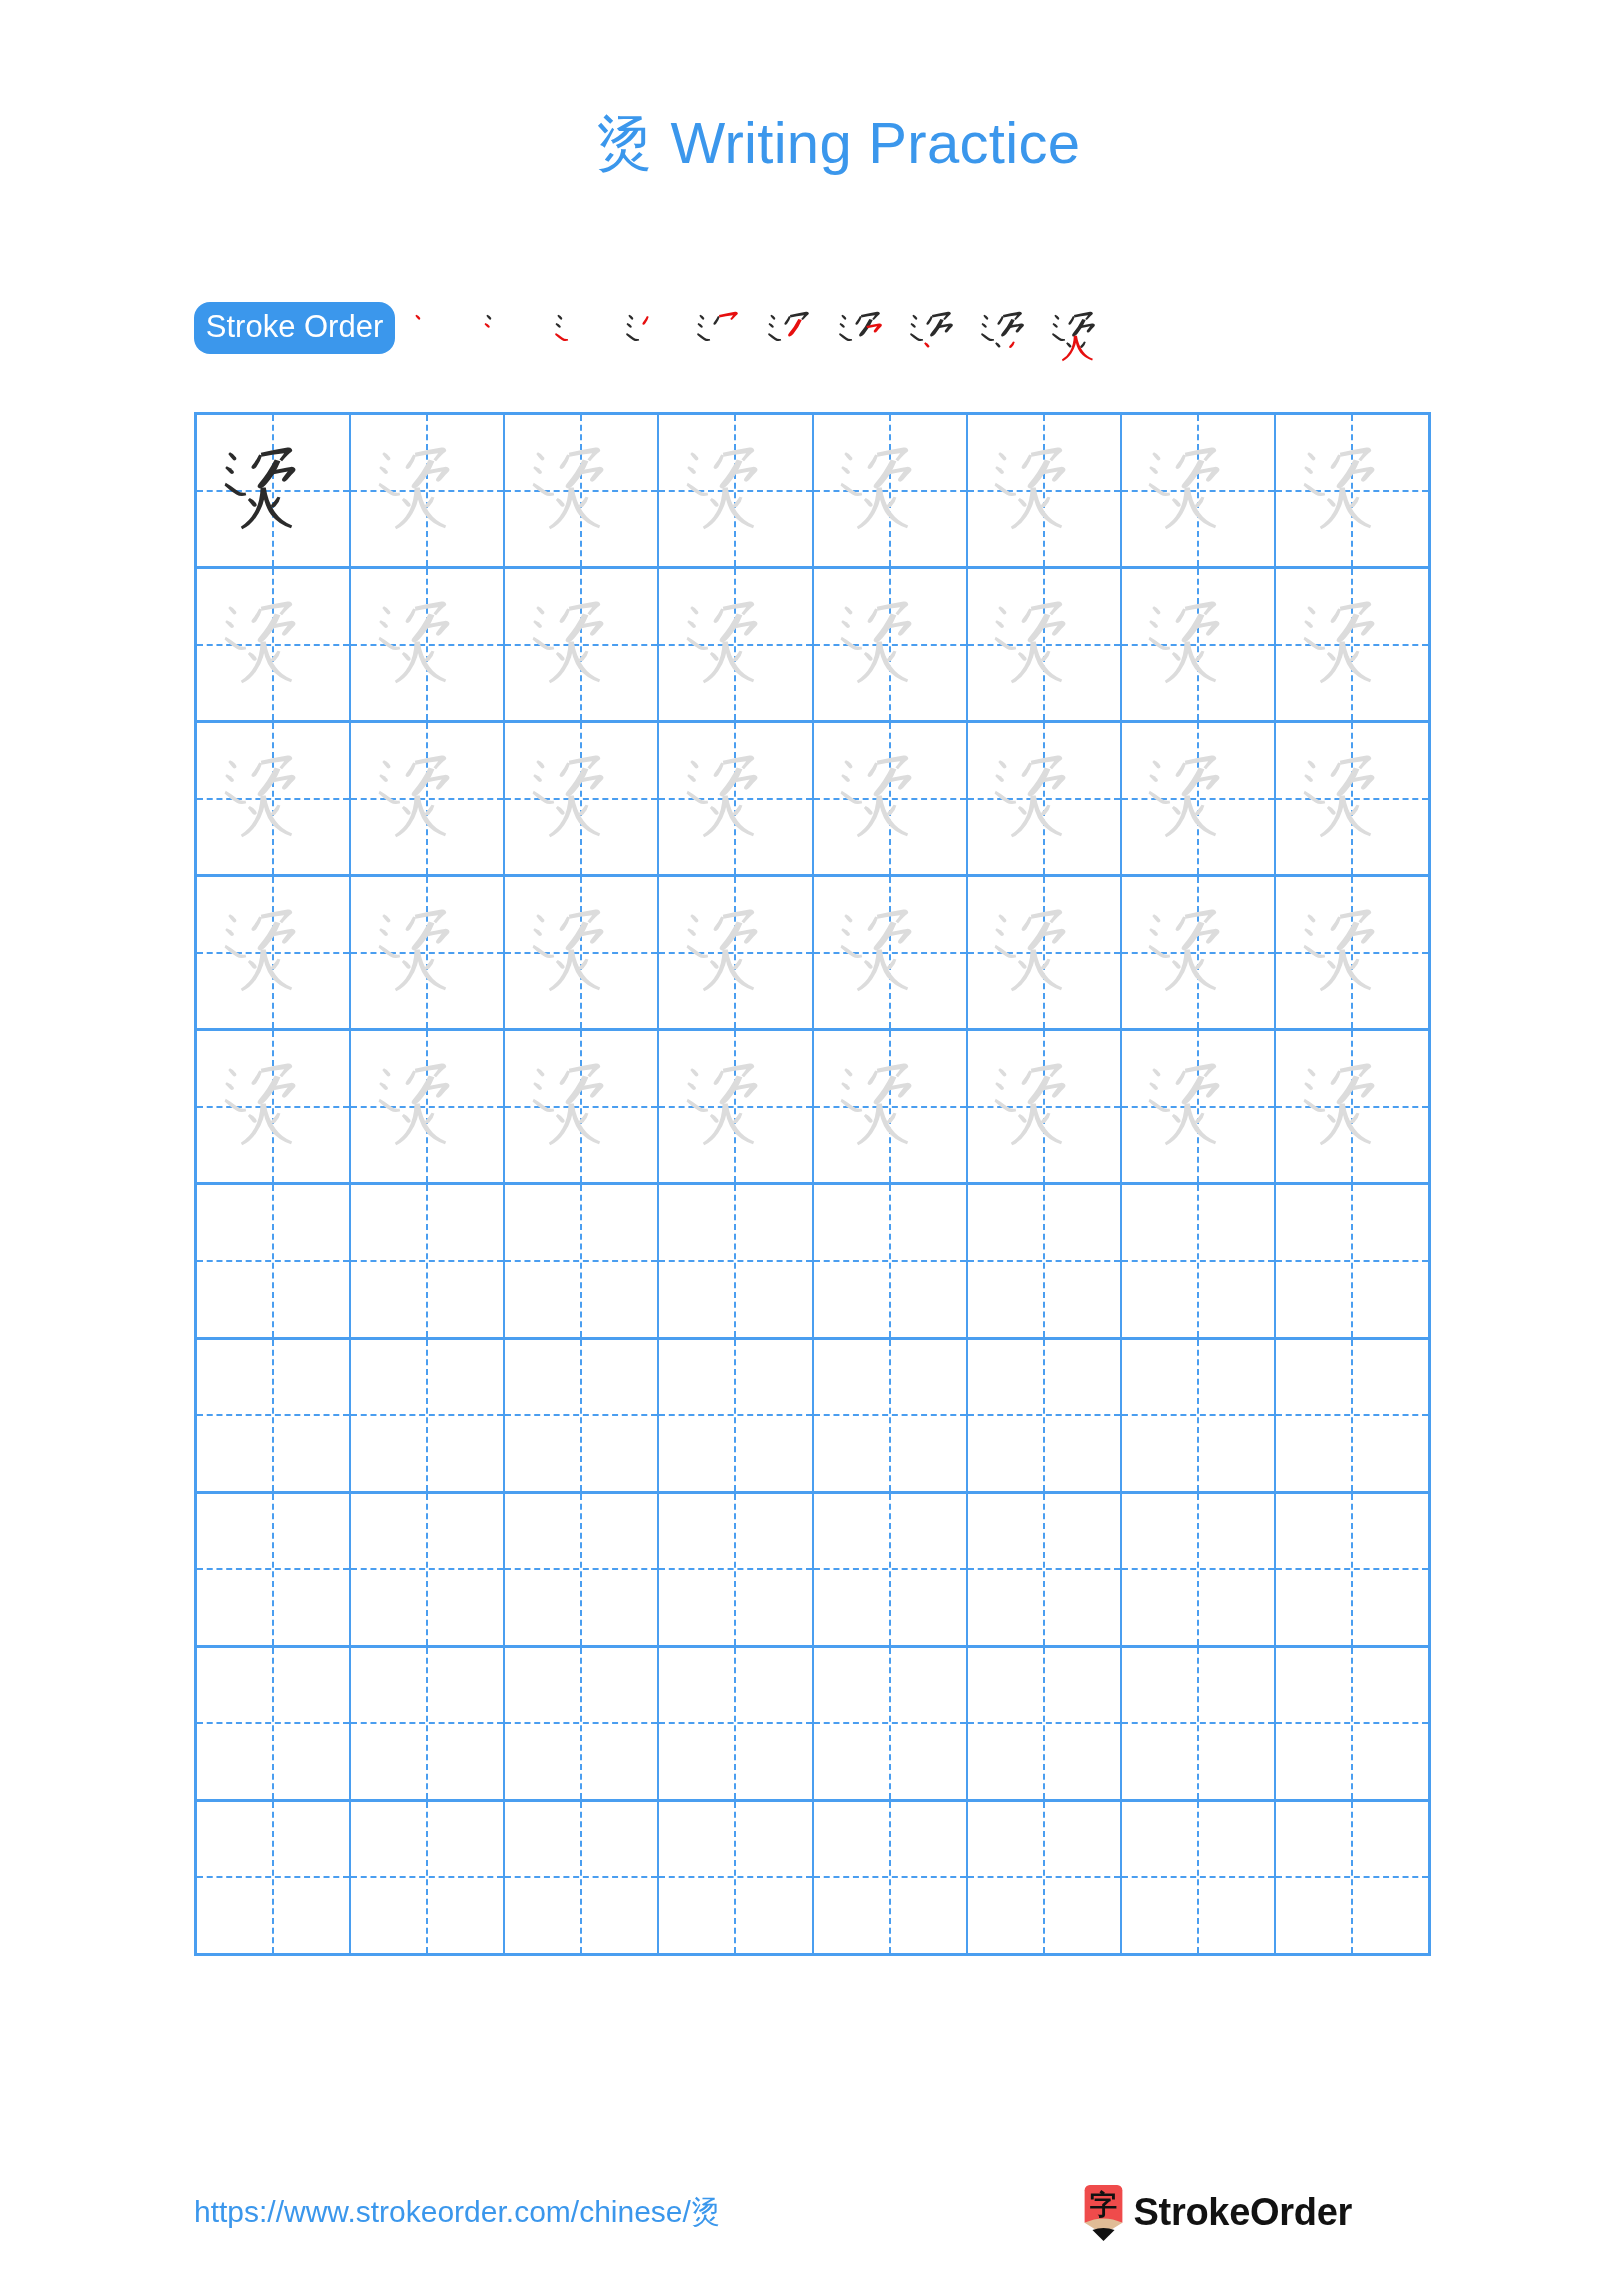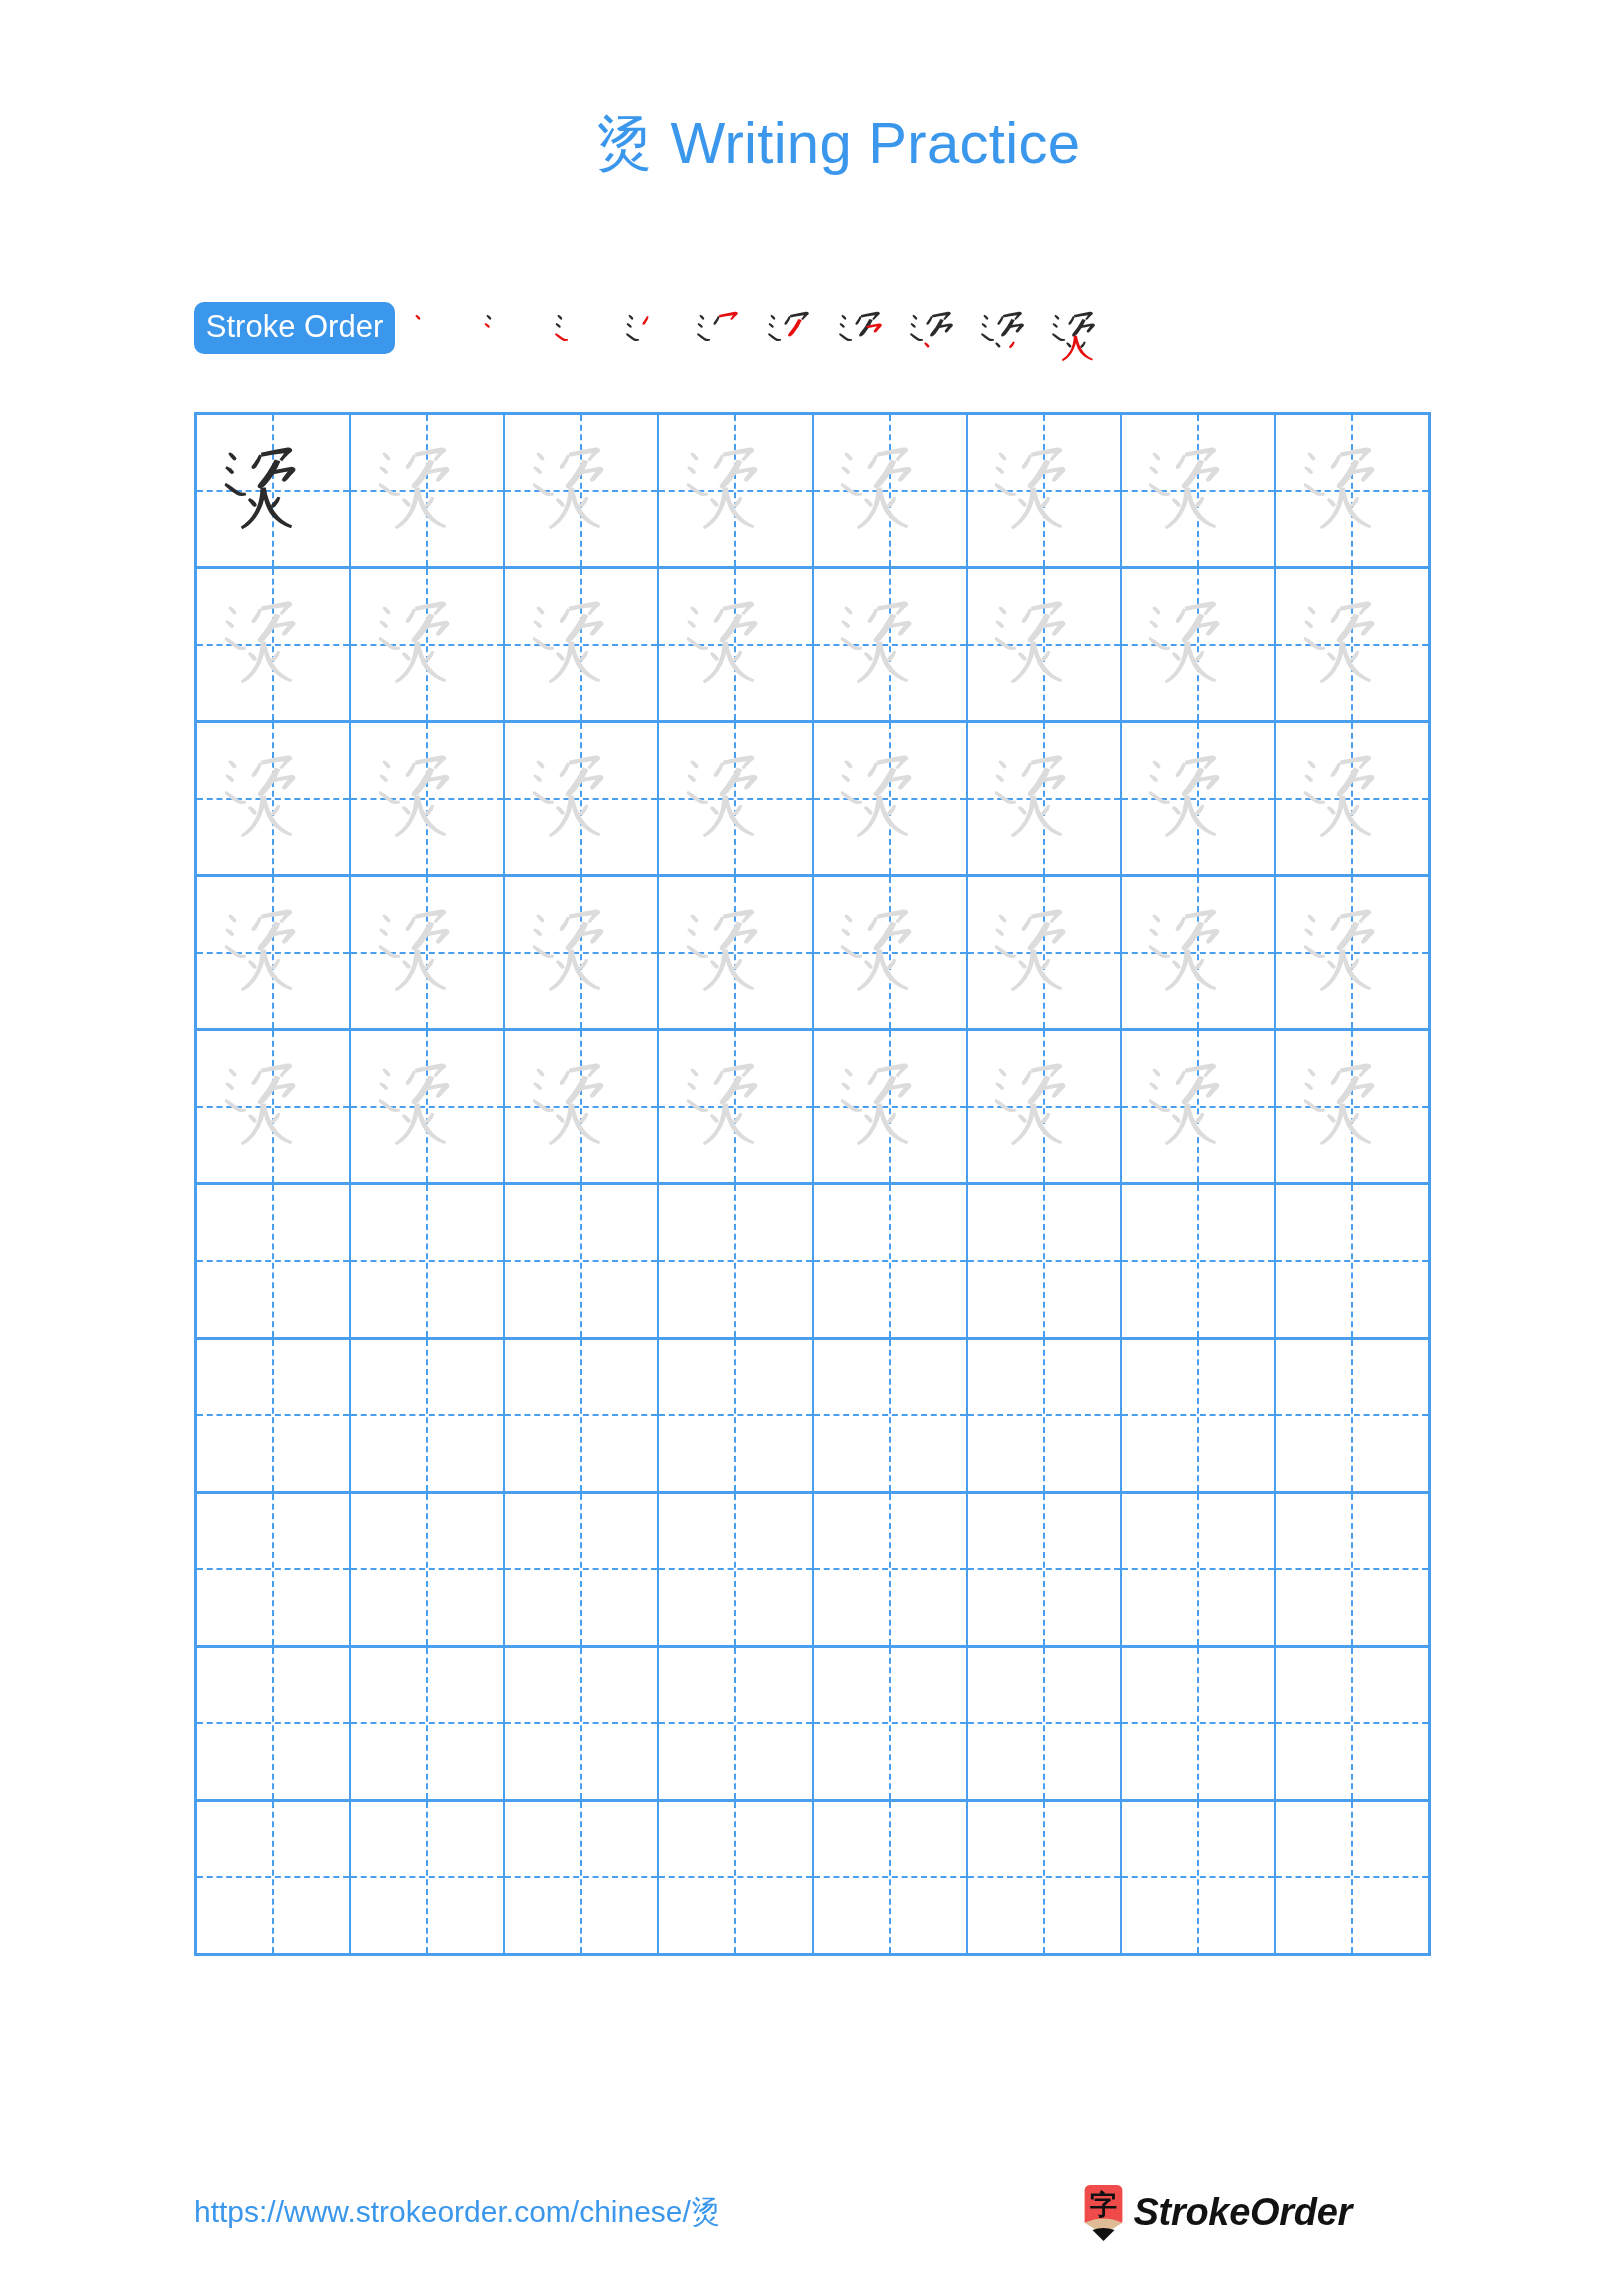--- a/index.html
+++ b/index.html
@@ -42,21 +42,21 @@
     height: 63px;
     display: flex;
     align-items: flex-start;
   }
   .stroke-order-badge {
     background: #3b97ec;
     color: #ffffff;
     font-size: 31px;
     line-height: 1;
     padding: 9.2px 11.8px 11.8px 11.8px;
-    border-radius: 10px;
+    border-radius: 16px;
     white-space: nowrap;
     flex: 0 0 auto;
     font-weight: 400;
   }
   .stroke-steps {
     flex: 1 1 auto;
     display: flex;
     align-items: flex-start;
     justify-content: flex-start;
     padding-left: 11.8px;
@@ -167,21 +167,20 @@
     height: 56px;
     position: relative;
     flex: 0 0 auto;
   }
   .brand-name {
     font-size: 38px;
     font-weight: bold;
     color: #121212;
     letter-spacing: -0.3px;
     white-space: nowrap;
-    font-style: italic;
   }
 </style>
 </head>
 <body>
 
 <div class="page-title">
   <span class="ch">烫</span><span> Writing Practice</span>
 </div>
 
 <div class="stroke-order-row">

